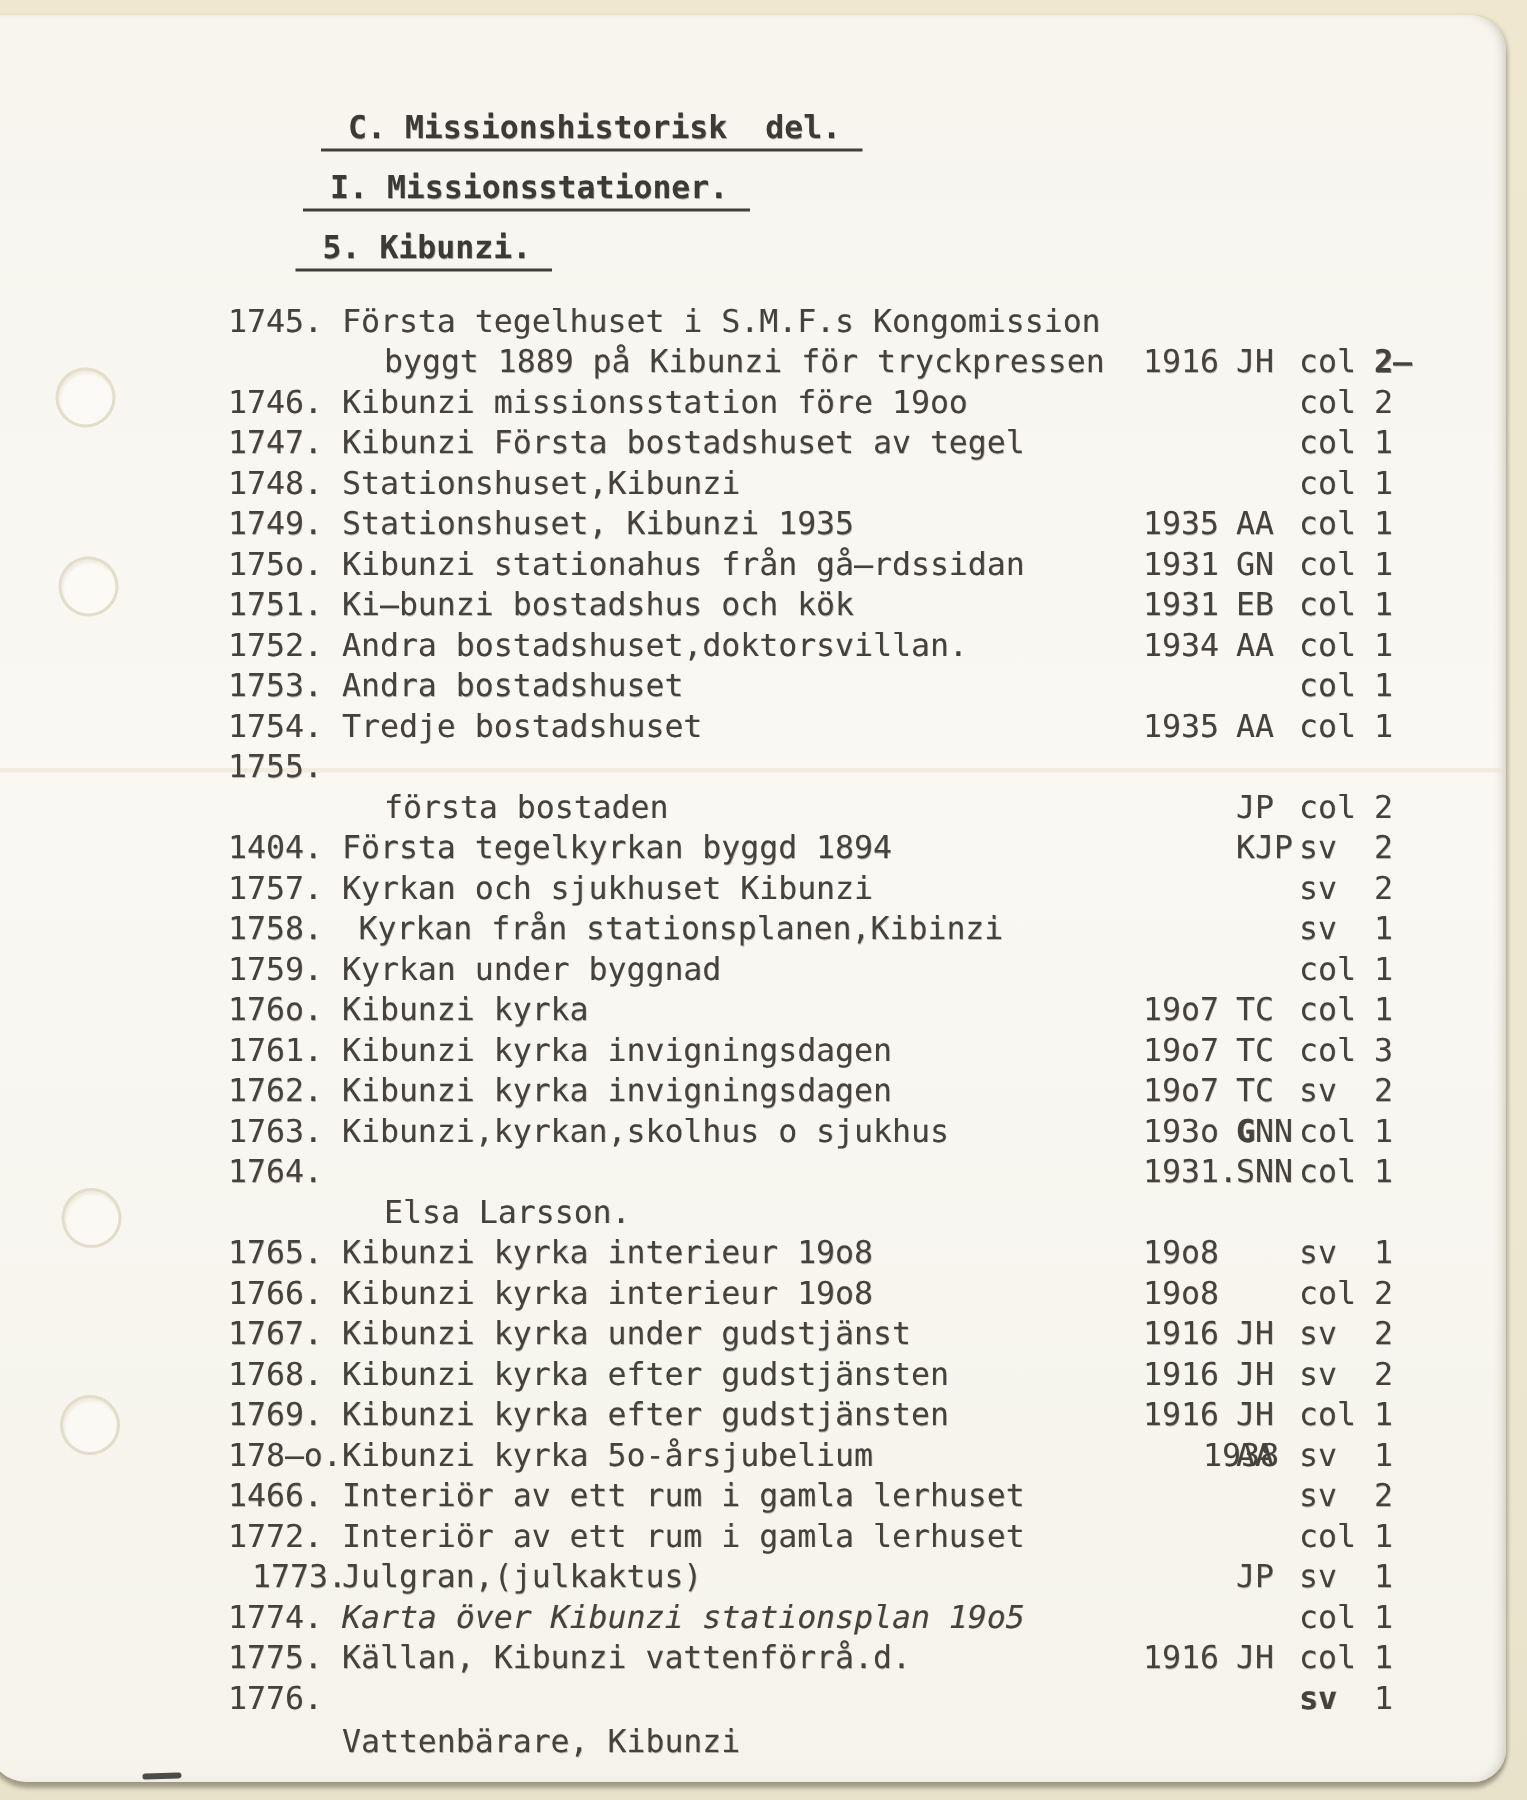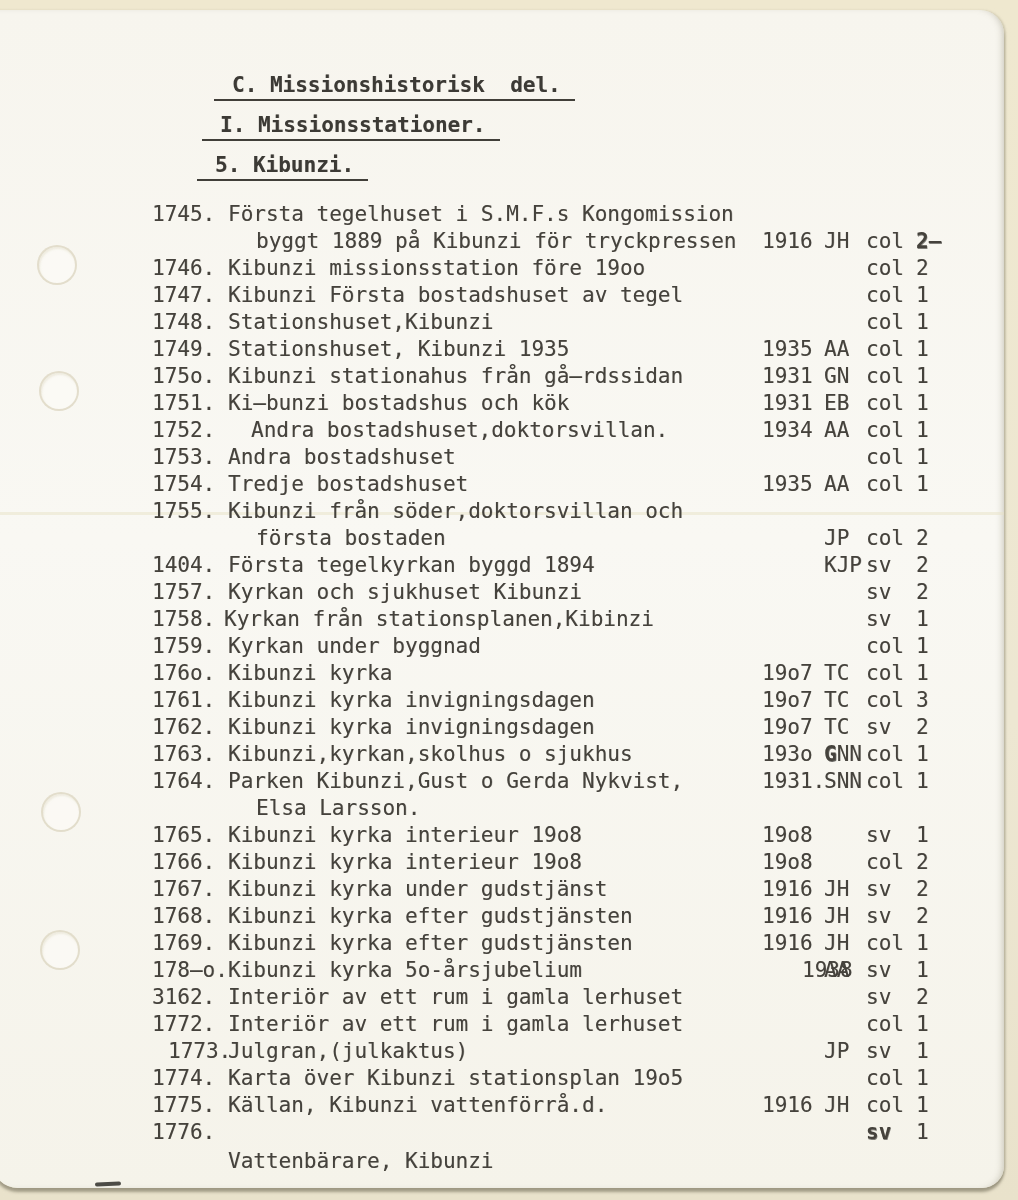--- a/index.html
+++ b/index.html
@@ -132,21 +132,21 @@
         <div class="line">
           <span class="t" style="left: 160px;">1751.</span>
           <span class="t" style="left: 236px;">Ki̶bunzi bostadshus och kök</span>
           <span class="t" style="left: 770px;">1931</span>
           <span class="t" style="left: 832px;">EB</span>
           <span class="t" style="left: 874px;">col</span>
           <span class="t" style="left: 924px;">1</span>
         </div>
         <div class="line">
           <span class="t" style="left: 160px;">1752.</span>
-          <span class="t" style="left: 236px; margin-left: 23px;">Andra bostadshuset,doktorsvillan.</span>
+          <span class="t" style="left: 236px;">Andra bostadshuset,doktorsvillan.</span>
           <span class="t" style="left: 770px;">1934</span>
           <span class="t" style="left: 832px;">AA</span>
           <span class="t" style="left: 874px;">col</span>
           <span class="t" style="left: 924px;">1</span>
         </div>
         <div class="line">
           <span class="t" style="left: 160px;">1753.</span>
           <span class="t" style="left: 236px;">Andra bostadshuset</span>
           <span class="t" style="left: 874px;">col</span>
           <span class="t" style="left: 924px;">1</span>
@@ -154,21 +154,20 @@
         <div class="line">
           <span class="t" style="left: 160px;">1754.</span>
           <span class="t" style="left: 236px;">Tredje bostadshuset</span>
           <span class="t" style="left: 770px;">1935</span>
           <span class="t" style="left: 832px;">AA</span>
           <span class="t" style="left: 874px;">col</span>
           <span class="t" style="left: 924px;">1</span>
         </div>
         <div class="line">
           <span class="t" style="left: 160px;">1755.</span>
-          <span class="t" style="left: 236px;">Kibunzi från söder,doktorsvillan och</span>
         </div>
         <div class="line">
           <span class="t" style="left: 264px;">första bostaden</span>
           <span class="t" style="left: 832px;">JP</span>
           <span class="t" style="left: 874px;">col</span>
           <span class="t" style="left: 924px;">2</span>
         </div>
         <div class="line">
           <span class="t" style="left: 160px;">1404.</span>
           <span class="t" style="left: 236px;">Första tegelkyrkan byggd 1894</span>
@@ -177,21 +176,21 @@
           <span class="t" style="left: 924px;">2</span>
         </div>
         <div class="line">
           <span class="t" style="left: 160px;">1757.</span>
           <span class="t" style="left: 236px;">Kyrkan och sjukhuset Kibunzi</span>
           <span class="t" style="left: 874px;">sv</span>
           <span class="t" style="left: 924px;">2</span>
         </div>
         <div class="line">
           <span class="t" style="left: 160px;">1758.</span>
-          <span class="t" style="left: 232px;">Kyrkan från stationsplanen,Kibinzi</span>
+          <span class="t" style="left: 247px;">Kyrkan från stationsplanen,Kibinzi</span>
           <span class="t" style="left: 874px;">sv</span>
           <span class="t" style="left: 924px;">1</span>
         </div>
         <div class="line">
           <span class="t" style="left: 160px;">1759.</span>
           <span class="t" style="left: 236px;">Kyrkan under byggnad</span>
           <span class="t" style="left: 874px;">col</span>
           <span class="t" style="left: 924px;">1</span>
         </div>
         <div class="line">
@@ -221,21 +220,20 @@
         <div class="line">
           <span class="t" style="left: 160px;">1763.</span>
           <span class="t" style="left: 236px;">Kibunzi,kyrkan,skolhus o sjukhus</span>
           <span class="t" style="left: 770px;">193o</span>
           <span class="t ovfl" style="left: 832px;">GNN</span>
           <span class="t" style="left: 874px;">col</span>
           <span class="t" style="left: 924px;">1</span>
         </div>
         <div class="line">
           <span class="t" style="left: 160px;">1764.</span>
-          <span class="t" style="left: 236px;">Parken Kibunzi,Gust o Gerda Nykvist,</span>
           <span class="t" style="left: 770px;">1931.</span>
           <span class="t" style="left: 832px;">SNN</span>
           <span class="t" style="left: 874px;">col</span>
           <span class="t" style="left: 924px;">1</span>
         </div>
         <div class="line">
           <span class="t" style="left: 264px;">Elsa Larsson.</span>
         </div>
         <div class="line">
           <span class="t" style="left: 160px;">1765.</span>
@@ -277,41 +275,41 @@
         </div>
         <div class="line">
           <span class="t" style="left: 160px;">178̶o.</span>
           <span class="t" style="left: 236px;">Kibunzi kyrka 5o-årsjubelium</span>
           <span class="t" style="left: 770px; margin-left: 40px;">1938</span>
           <span class="t" style="left: 832px;">AA</span>
           <span class="t" style="left: 874px;">sv</span>
           <span class="t" style="left: 924px;">1</span>
         </div>
         <div class="line">
-          <span class="t" style="left: 160px;">3162.</span>
+          <span class="t" style="left: 160px;">1466.</span>
           <span class="t" style="left: 236px;">Interiör av ett rum i gamla lerhuset</span>
           <span class="t" style="left: 874px;">sv</span>
           <span class="t" style="left: 924px;">2</span>
         </div>
         <div class="line">
           <span class="t" style="left: 160px;">1772.</span>
           <span class="t" style="left: 236px;">Interiör av ett rum i gamla lerhuset</span>
           <span class="t" style="left: 874px;">col</span>
           <span class="t" style="left: 924px;">1</span>
         </div>
         <div class="line">
           <span class="t" style="left: 176px;">1773.</span>
           <span class="t" style="left: 236px;">Julgran,(julkaktus)</span>
           <span class="t" style="left: 832px;">JP</span>
           <span class="t" style="left: 874px;">sv</span>
           <span class="t" style="left: 924px;">1</span>
         </div>
         <div class="line">
           <span class="t" style="left: 160px;">1774.</span>
-          <span class="t" style="left: 236px;">Karta över Kibunzi stationsplan 19o5</span>
+          <span class="t" style="left: 236px; font-style: italic;">Karta över Kibunzi stationsplan 19o5</span>
           <span class="t" style="left: 874px;">col</span>
           <span class="t" style="left: 924px;">1</span>
         </div>
         <div class="line">
           <span class="t" style="left: 160px;">1775.</span>
           <span class="t" style="left: 236px; text-align: right;">Källan, Kibunzi vattenförrå.d.</span>
           <span class="t" style="left: 770px;">1916</span>
           <span class="t" style="left: 832px;">JH</span>
           <span class="t" style="left: 874px;">col</span>
           <span class="t" style="left: 924px;">1</span>

